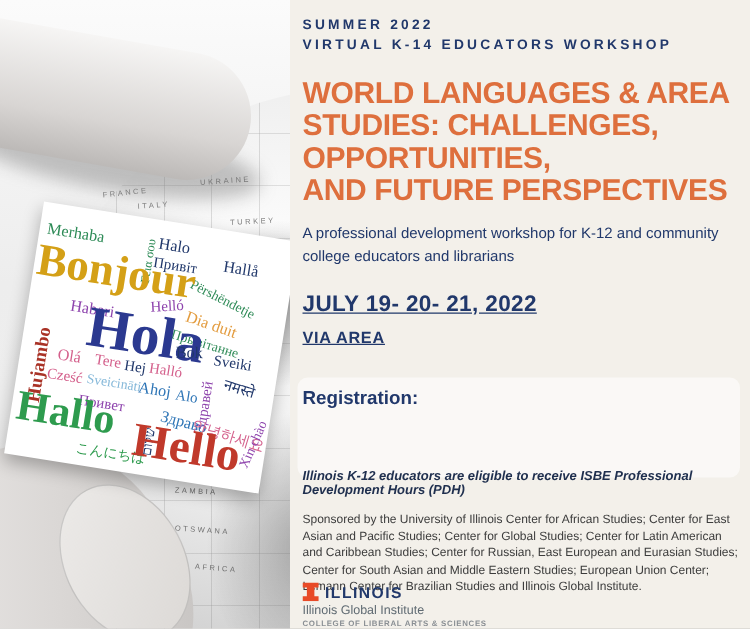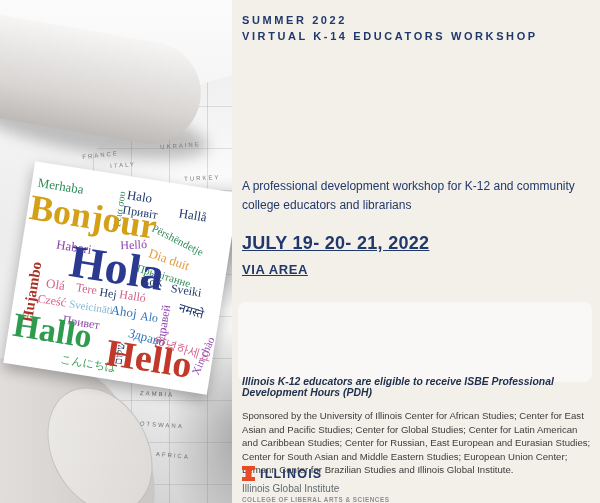--- a/index.html
+++ b/index.html
@@ -124,30 +124,35 @@
         <span style="left: 100px; top: 158px; color: rgb(192, 57, 43); font-size: 38px; font-weight: 700;">Hello</span>
         <span style="left: 186px; top: 184px; color: rgb(142, 68, 173); font-size: 11px; transform: rotate(-75deg);">Xin chào</span>
       </div>
   </div>
 
   <div class="panel">
 
     <div class="eyebrow">SUMMER 2022
 VIRTUAL K-14 EDUCATORS WORKSHOP</div>
 
+    <div class="title">WORLD LANGUAGES &amp; AREA
+STUDIES: CHALLENGES,
+OPPORTUNITIES,
+AND FUTURE PERSPECTIVES</div>
 
     <div class="subtitle">A professional development workshop for K-12 and community college educators and librarians</div>
 
     <div class="dates">
       <div class="d1">JULY 19- 20- 21,  2022</div>
       <div class="d3">VIA AREA</div>
     </div>
 
     <div class="regbox"></div>
     <div class="reg">
+      <div class="reg-label">Registration:</div>
     </div>
 
     <div class="pdh">Illinois K-12 educators are eligible to receive ISBE Professional Development Hours (PDH)</div>
 
     <div class="sponsors">Sponsored by the University of Illinois Center for African Studies; Center for East Asian and Pacific Studies; Center for Global Studies; Center for Latin American and Caribbean Studies; Center for Russian, East European and Eurasian Studies; Center for South Asian and Middle Eastern Studies; European Union Center; Lemann Center for Brazilian Studies and Illinois Global Institute.</div>
 
     <div class="logo">
       <div class="logo-row">
         <svg width="13" height="15" viewBox="0 0 26 30">
           <path class="blocki" fill="#E84A27" d="M0,0 h26 v8 h-7 v14 h7 v8 h-26 v-8 h7 v-14 h-7 z"></path>

